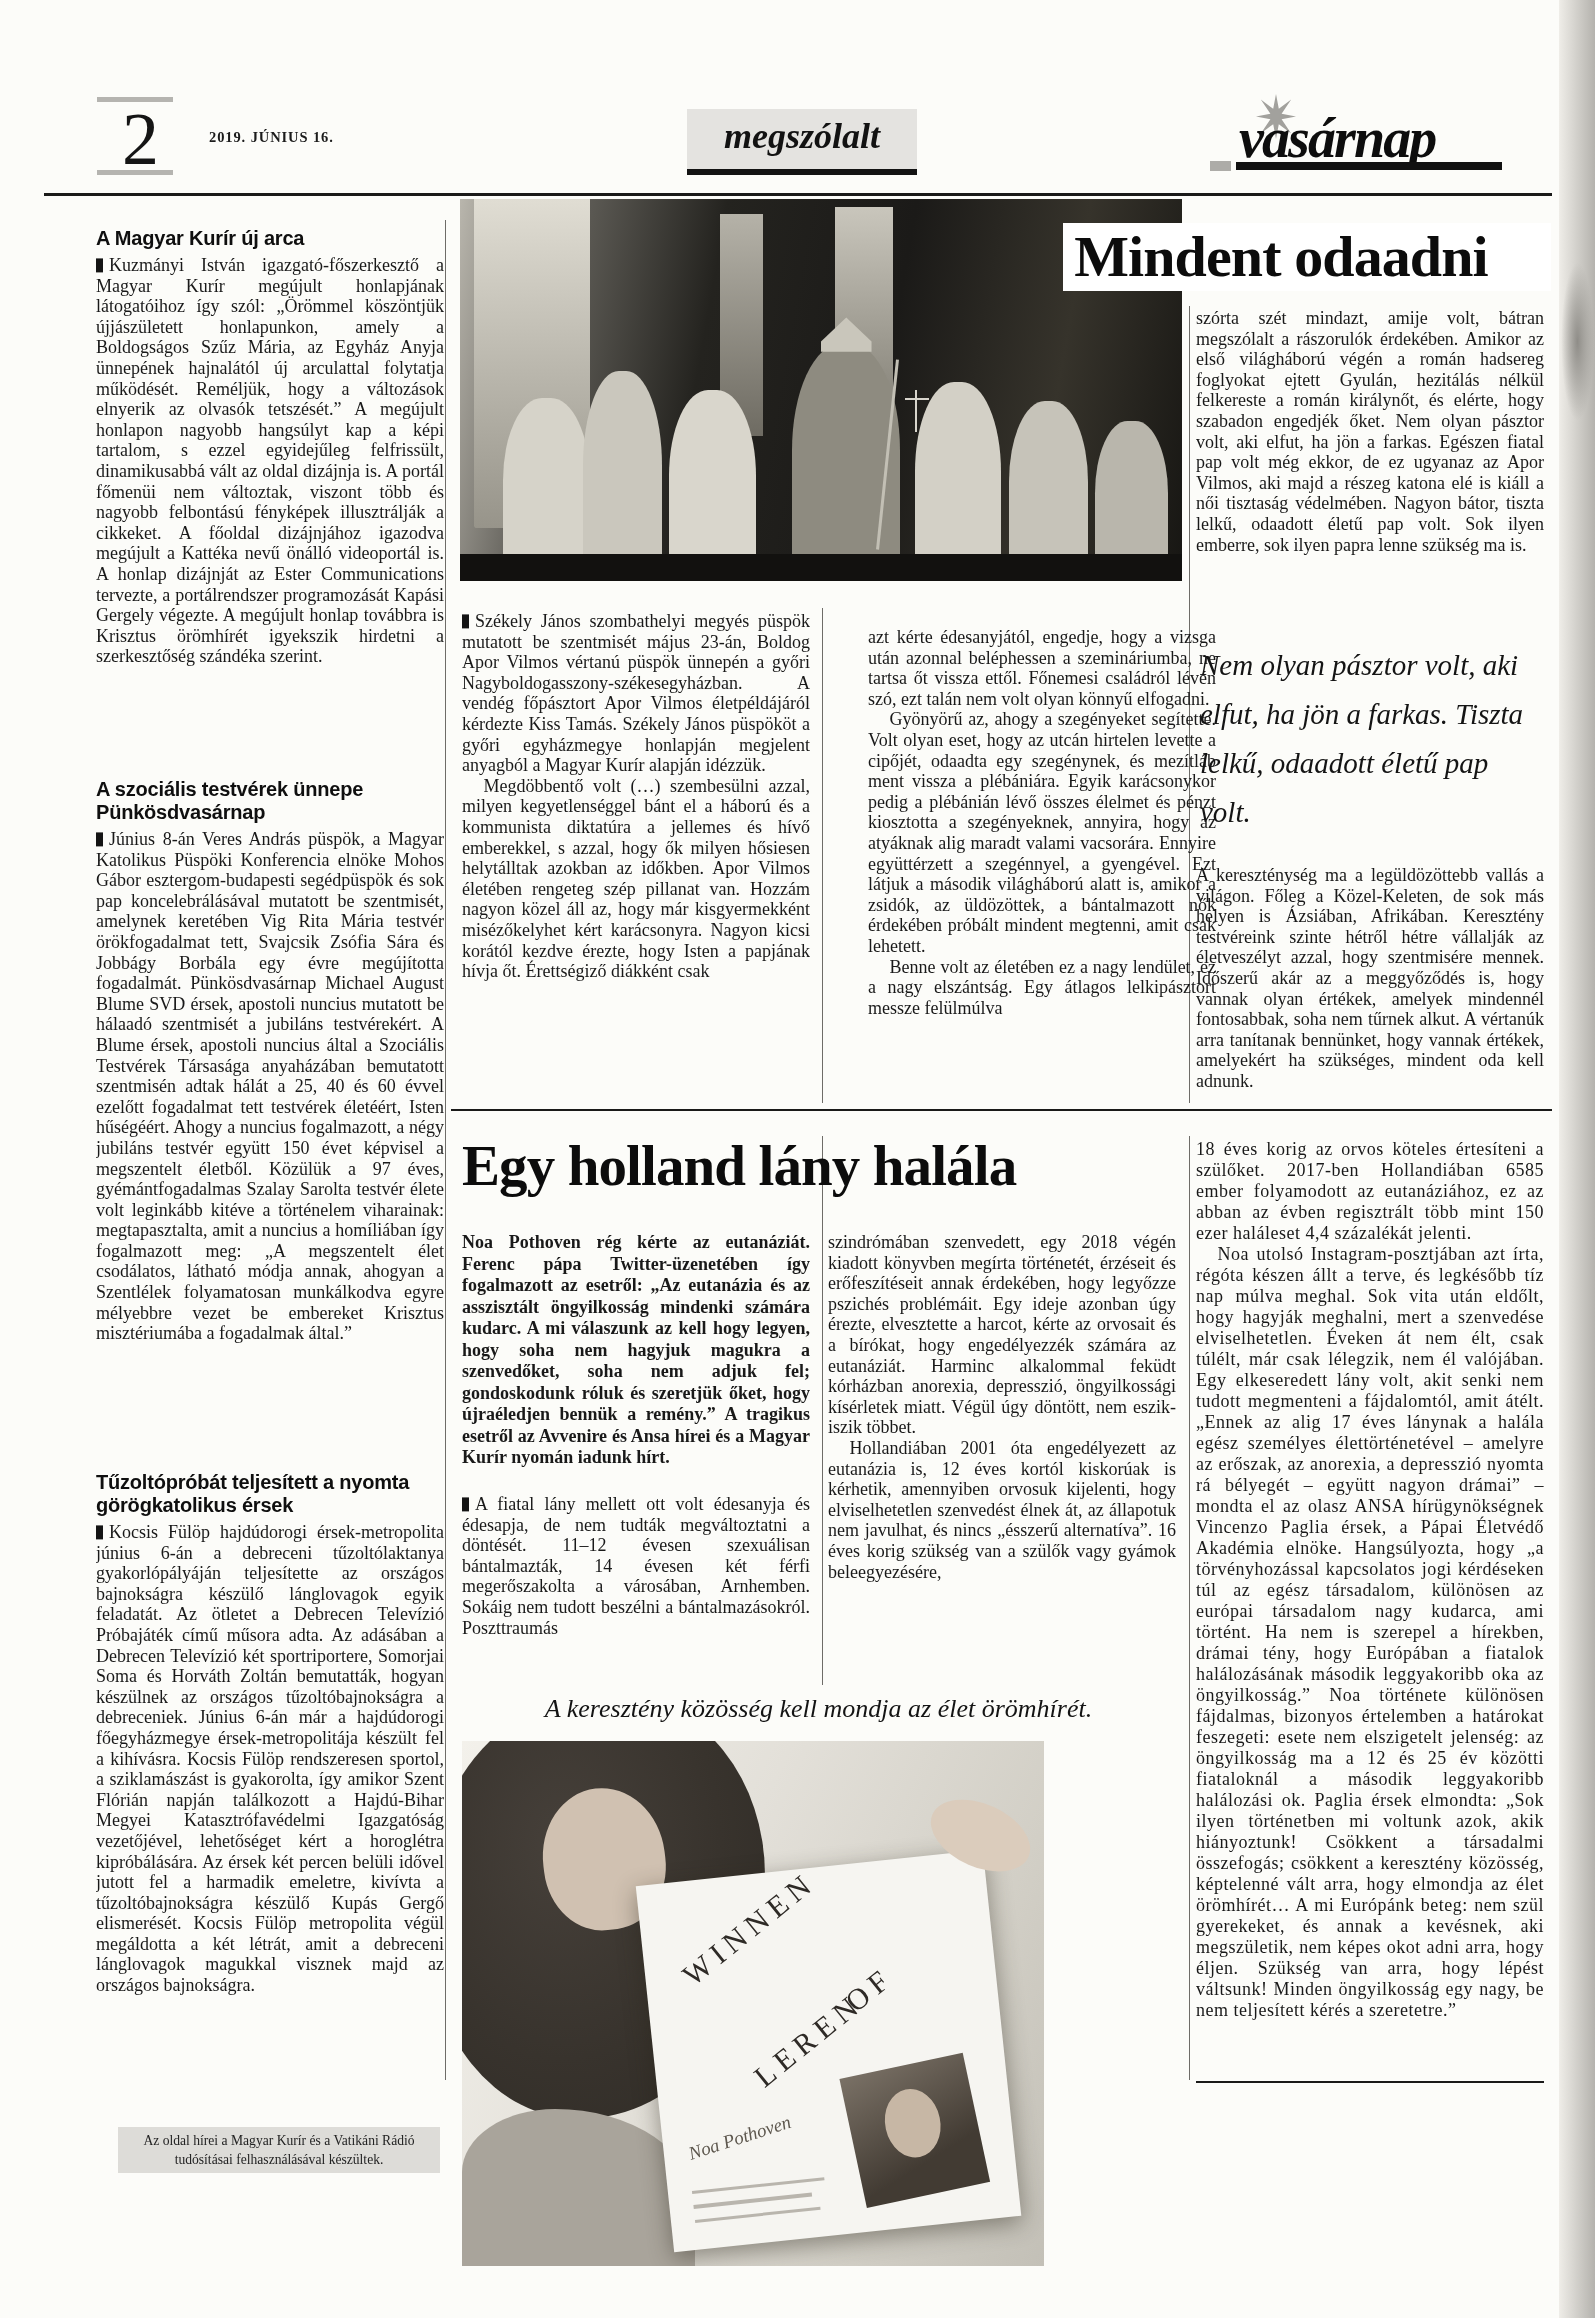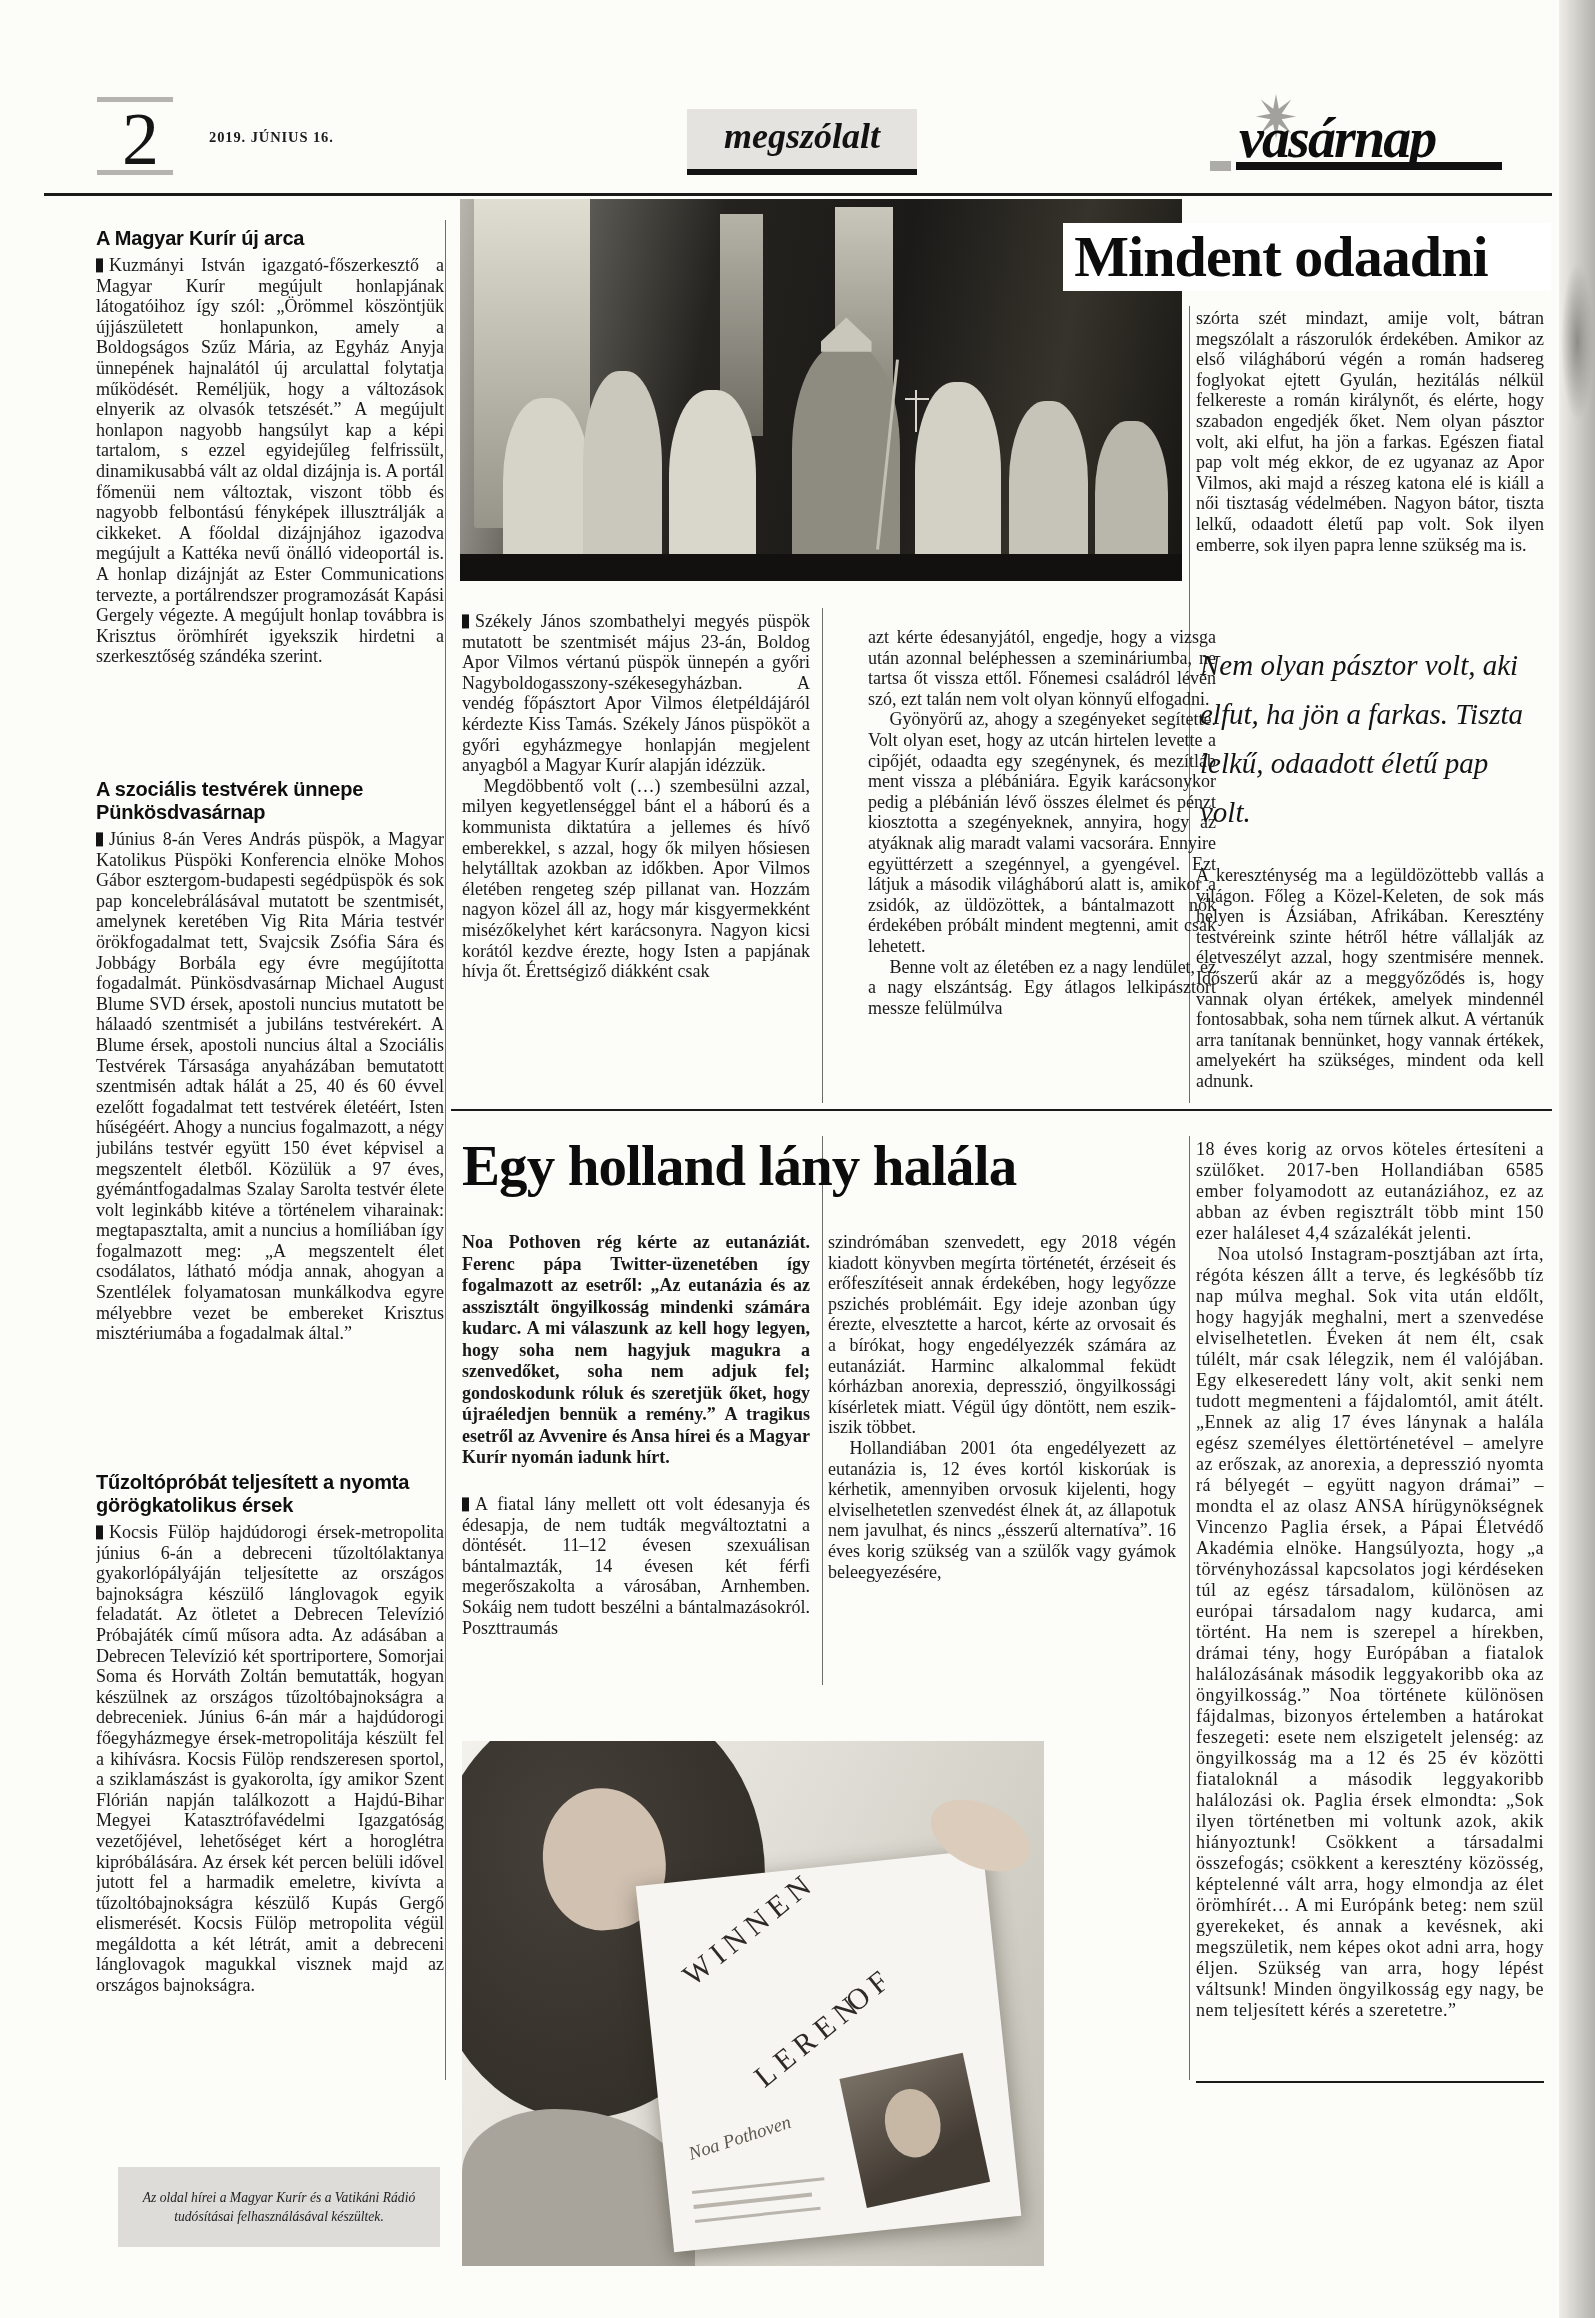--- a/index.html
+++ b/index.html
@@ -27,22 +27,22 @@
   .side-title{font-family:"Liberation Sans",sans-serif;font-weight:bold;font-size:20px;line-height:23.4px;
               letter-spacing:-0.2px;color:#0f0f0f;width:348px;}
   .bigtitle{font-weight:bold;color:#0c0c0c;letter-spacing:-0.9px;white-space:nowrap;}
   #main-headline-box{background:#ffffff;}
   #main-headline{font-size:58px;line-height:68px;padding-left:11.2px;}
   #holland-headline{font-size:57px;line-height:61px;}
   #pull-quote{font-style:italic;font-size:29px;line-height:49px;color:#141414;width:346px;}
   #holland-quote{font-style:italic;font-size:26px;line-height:31px;text-align:center;width:713px;color:#141414;}
   .leadcol{font-weight:bold;line-height:21.5px;}
   .tracked{font-size:18px;letter-spacing:0.5px;line-height:21px;}
-  #footer-note{background:#dddcd8;font-style:italic;font-size:13.6px;line-height:19px;text-align:center;
-               padding:21px 13px;width:296px;color:#232323;margin-top:40px;}
+  #footer-note{background:#dddcd8;font-size:13.6px;line-height:19px;text-align:center;
+               padding:4px 13px;width:296px;color:#232323;}
   
   #photo-top{background:linear-gradient(100deg,#b9b6ad 0%,#5d5b55 16%,#24231f 34%,#1b1a18 58%,#36332b 80%,#171613 100%);overflow:hidden;}
   #photo-girl{background:linear-gradient(115deg,#f3f1eb 0%,#e3e0d9 40%,#d2cfc6 75%,#c3c0b7 100%);overflow:hidden;}
   .ph{position:absolute;}
   .fig{border-radius:45% 45% 8% 8%;}
   #book{background:#f6f5f1;box-shadow:0 6.5px 23.4px rgba(40,35,25,.45);transform:rotate(-6deg);}
   .bookword{position:absolute;font-size:30px;letter-spacing:6.5px;color:#2e2a26;transform:rotate(-33deg);font-family:"Liberation Serif",serif;}
   .coverline{position:absolute;background:#b9b5ad;height:3.3px;}
   #book-sign{position:absolute;font-style:italic;font-size:18.7px;color:#5d574e;transform:rotate(-12deg);font-family:"Liberation Serif",serif;}
   #edge-strip{background:linear-gradient(to right,#efede8,#b4b2ad);}
@@ -141,20 +141,21 @@
       <p>Noa Pothoven rég kérte az eutanáziát. Ferenc pápa Twitter-üzenetében így fogalmazott az esetről: „Az eutanázia és az asszisztált öngyilkosság mindenki számára kudarc. A mi válaszunk az kell hogy legyen, hogy soha nem hagyjuk magukra a szenvedőket, soha nem adjuk fel; gondoskodunk róluk és szeretjük őket, hogy újraéledjen bennük a remény.” A tragikus esetről az Avvenire és Ansa hírei és a Magyar Kurír nyomán iadunk hírt.</p>
     </div>
   <div class="abs col" style="left:462px;top:1494px;height:172px;">
       <p class="pm">A fiatal lány mellett ott volt édesanyja és édesapja, de nem tudták megváltoztatni a döntését. 11–12 évesen szexuálisan bántalmazták, 14 évesen két férfi megerőszakolta a városában, Arnhemben. Sokáig nem tudott beszélni a bántalmazásokról. Poszttraumás</p>
     </div>
   <div class="abs col" style="left:828px;top:1232px;height:434px;">
       <p>szindrómában szenvedett, egy 2018 végén kiadott könyvben megírta történetét, érzéseit és erőfeszítéseit annak érdekében, hogy legyőzze pszichés problémáit. Egy ideje azonban úgy érezte, elvesztette a harcot, kérte az orvosait és a bírókat, hogy engedélyezzék számára az eutanáziát. Harminc alkalommal feküdt kórházban anorexia, depresszió, öngyilkossági kísérletek miatt. Végül úgy döntött, nem eszik-iszik többet.</p>
       <p class="ind">Hollandiában 2001 óta engedélyezett az eutanázia is, 12 éves kortól kiskorúak is kérhetik, amennyiben orvosuk kijelenti, hogy elviselhetetlen szenvedést élnek át, az állapotuk nem javulhat, és nincs „ésszerű alternatíva”. 16 éves korig szükség van a szülők vagy gyámok beleegyezésére,</p>
     </div>
 
+  <div class="abs" id="holland-quote" style="left:462px;top:1693px;">A keresztény közösség kell mondja az élet örömhírét.</div>
 
   <div class="abs col tracked" style="left:1196px;top:1139px;height:926px;">
       <p>18 éves korig az orvos köteles értesíteni a szülőket. 2017-ben Hollandiában 6585 ember folyamodott az eutanáziához, ez az abban az évben regisztrált több mint 150 ezer haláleset 4,4 százalékát jelenti.</p>
       <p class="ind">Noa utolsó Instagram-posztjában azt írta, régóta készen állt a terve, és legkésőbb tíz nap múlva meghal. Sok vita után eldőlt, hogy hagyják meghalni, mert a szenvedése elviselhetetlen. Éveken át nem élt, csak túlélt, már csak lélegzik, nem él valójában. Egy elkeseredett lány volt, akit senki nem tudott megmenteni a fájdalomtól, amit átélt. „Ennek az alig 17 éves lánynak a halála egész személyes élettörténetével – amelyre az erőszak, az anorexia, a depresszió nyomta rá bélyegét – együtt nagyon drámai” – mondta el az olasz ANSA hírügynökségnek Vincenzo Paglia érsek, a Pápai Életvédő Akadémia elnöke. Hangsúlyozta, hogy „a törvényhozással kapcsolatos jogi kérdéseken túl az egész társadalom, különösen az európai társadalom nagy kudarca, ami történt. Ha nem is szerepel a hírekben, drámai tény, hogy Európában a fiatalok halálozásának második leggyakoribb oka az öngyilkosság.” Noa története különösen fájdalmas, bizonyos értelemben a határokat feszegeti: esete nem elszigetelt jelenség: az öngyilkosság ma a 12 és 25 év közötti fiataloknál a második leggyakoribb halálozási ok. Paglia érsek elmondta: „Sok ilyen történetben mi voltunk azok, akik hiányoztunk! Csökkent a társadalmi összefogás; csökkent a keresztény közösség, képtelenné vált arra, hogy elmondja az élet örömhírét… A mi Európánk beteg: nem szül gyerekeket, és annak a kevésnek, aki megszületik, nem képes okot adni arra, hogy éljen. Szükség van arra, hogy lépést váltsunk! Minden öngyilkosság egy nagy, be nem teljesített kérés a szeretetre.”</p>
     </div>
   <div class="abs hrule" style="left:1196px;top:2081px;width:348px;height:2.3px;"></div>
 
   <div class="abs" id="photo-girl" style="left:462px;top:1741px;width:582px;height:525px;">
     <div class="ph" style="left:-6%;top:-8%;width:58%;height:80%;background:radial-gradient(ellipse at 40% 35%,#46403a 0%,#38332d 55%,#2e2a25 100%);border-radius:48% 42% 55% 45%;"></div>
     <div class="ph" style="left:14%;top:9%;width:21%;height:27%;background:#d0c1b1;border-radius:50% 50% 46% 46%;transform:rotate(-7deg);"></div>

